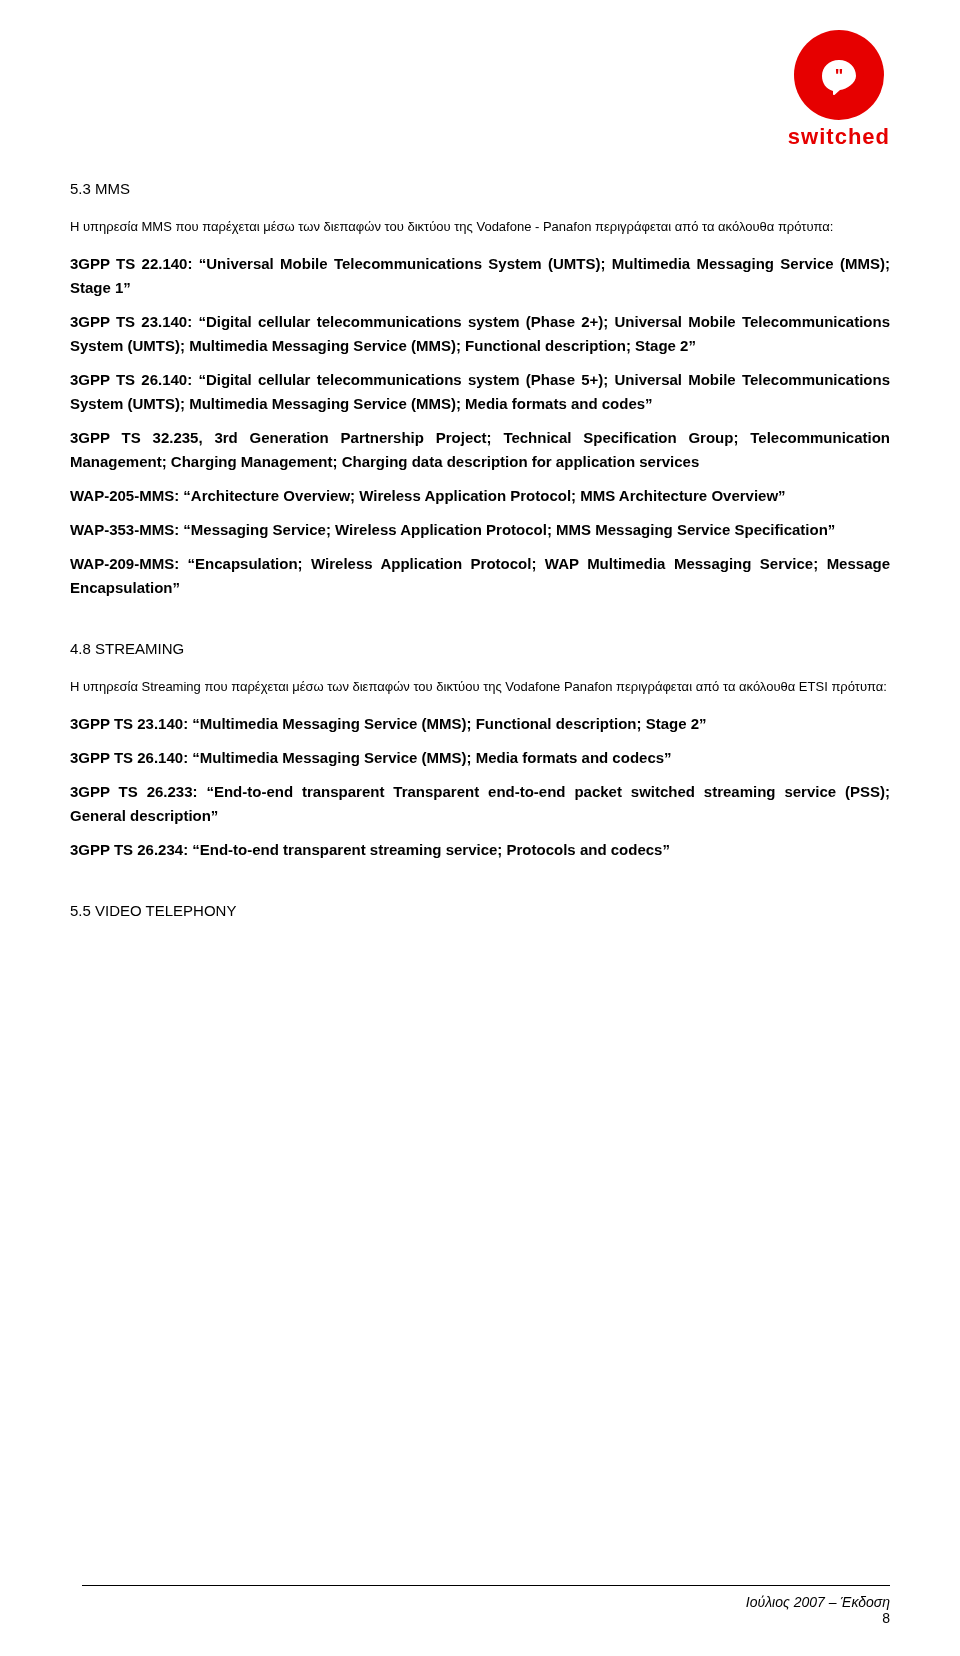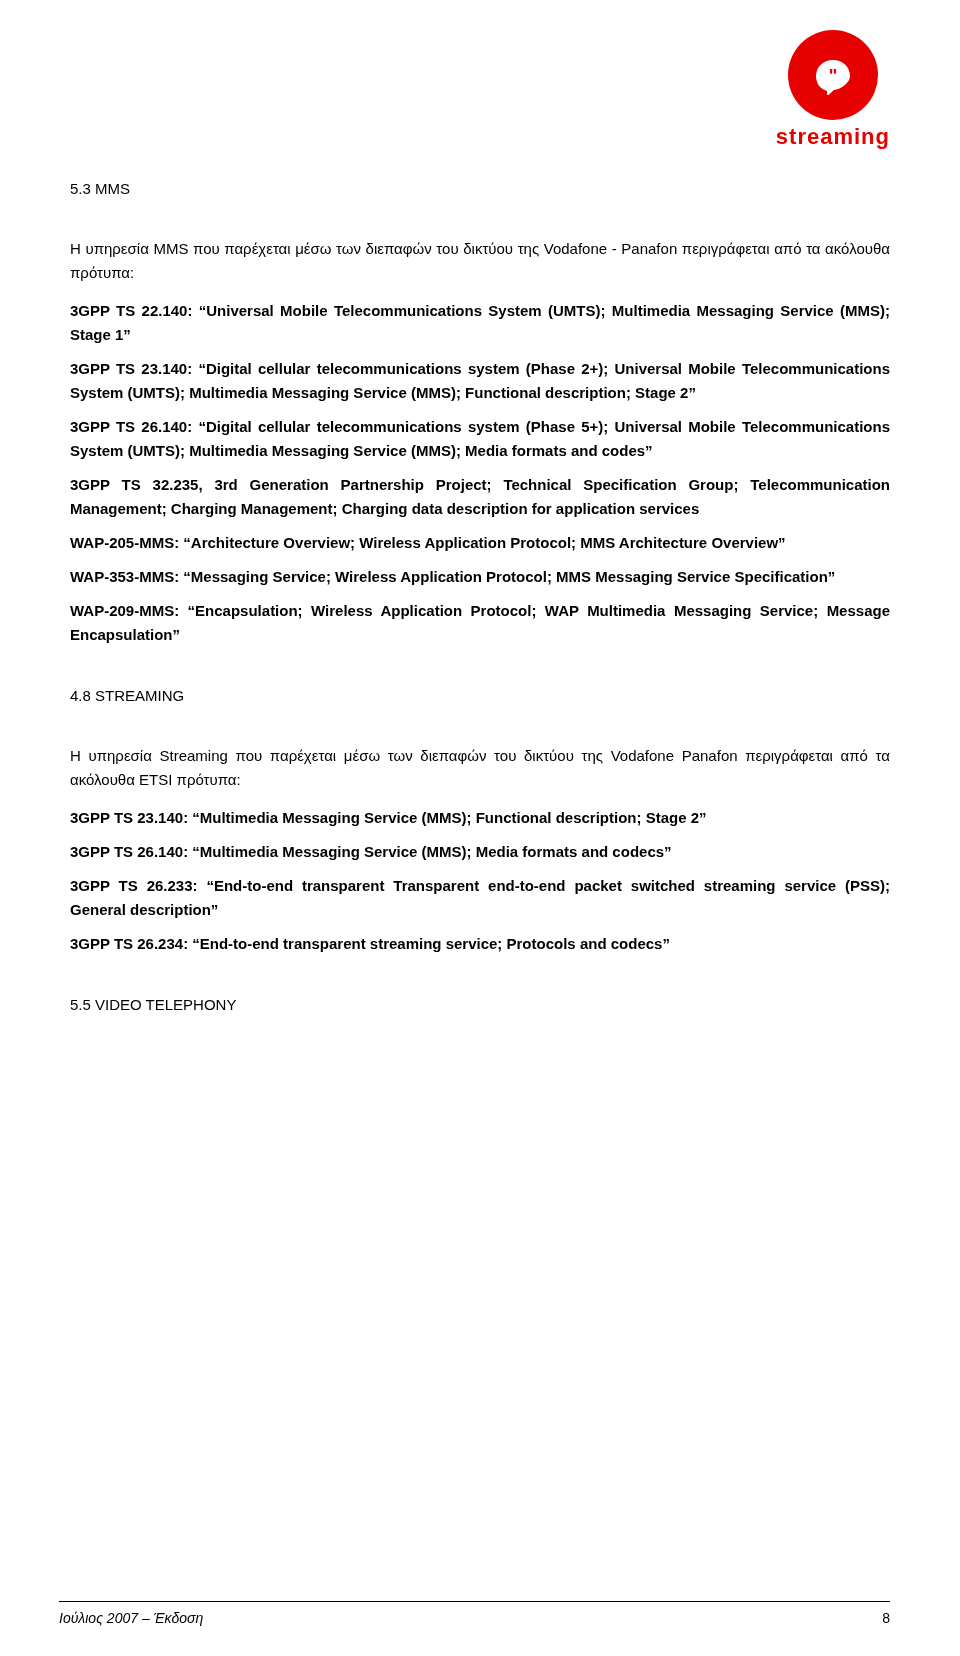--- a/index.html
+++ b/index.html
@@ -61,53 +61,53 @@
       margin-top: 140px;
     }
 
     .section-title {
       font-size: 15px;
       font-weight: normal;
       margin-bottom: 20px;
     }
 
     .body-text {
-      font-size: 15px;
+      font-size: 13px;
       line-height: 1.6;
       margin-bottom: 14px;
       text-align: justify;
-      margin-top: 40px;
     }
 
     .body-text-indent {
       font-size: 15px;
       line-height: 1.6;
       margin-bottom: 10px;
       text-align: justify;
       margin-left: 0px;
       font-weight: bold;
     }
 
     .section-gap-large {
       margin-top: 40px;
       margin-bottom: 10px;
     }
 
     
     .footer {
       position: absolute;
       bottom: 30px;
-      left: 59px;
+      left: 82px;
       right: 70px;
       display: flex;
       justify-content: space-between;
-      align-items: flex-start;
+      align-items: flex-end;
       border-top: 1px solid #000;
       padding-top: 8px;
       font-size: 14px;
+      flex-direction: column;
     }
 
     .footer-left {
       font-style: italic;
     }
 
     .footer-right {
       font-size: 14px;
     }
   </style>
@@ -119,21 +119,21 @@
   <div class="logo-container">
     <div class="logo-circle">
 
       <svg class="logo-quote" viewBox="0 0 50 50" xmlns="http://www.w3.org/2000/svg">
         <circle cx="25" cy="25" r="25" fill="#e60000"></circle>
 
         <path d="M25 10 C15 10, 8 17, 8 26 C8 33, 12 39, 19 41 L19 44 C19 45, 20 45.5, 21 44.5 L26 40 C26 40, 26 40, 26 40 C33 39, 42 33, 42 26 C42 17, 35 10, 25 10 Z" fill="white"></path>
         <text x="25" y="32" text-anchor="middle" font-size="18" font-weight="bold" fill="#e60000">"</text>
       </svg>
     </div>
-    <div class="logo-text">streaming</div>
+    <div class="logo-text">switched</div>
   </div>
 
   <div class="content">
 
     <div>
       <p class="section-title">5.3 MMS</p>
 
       <p class="body-text">Η υπηρεσία MMS που παρέχεται μέσω των διεπαφών του δικτύου της Vodafone - Panafon περιγράφεται από τα ακόλουθα πρότυπα:</p>
 
       <p class="body-text-indent">3GPP TS 22.140: “Universal Mobile Telecommunications System (UMTS); Multimedia Messaging Service (MMS); Stage 1”</p>

